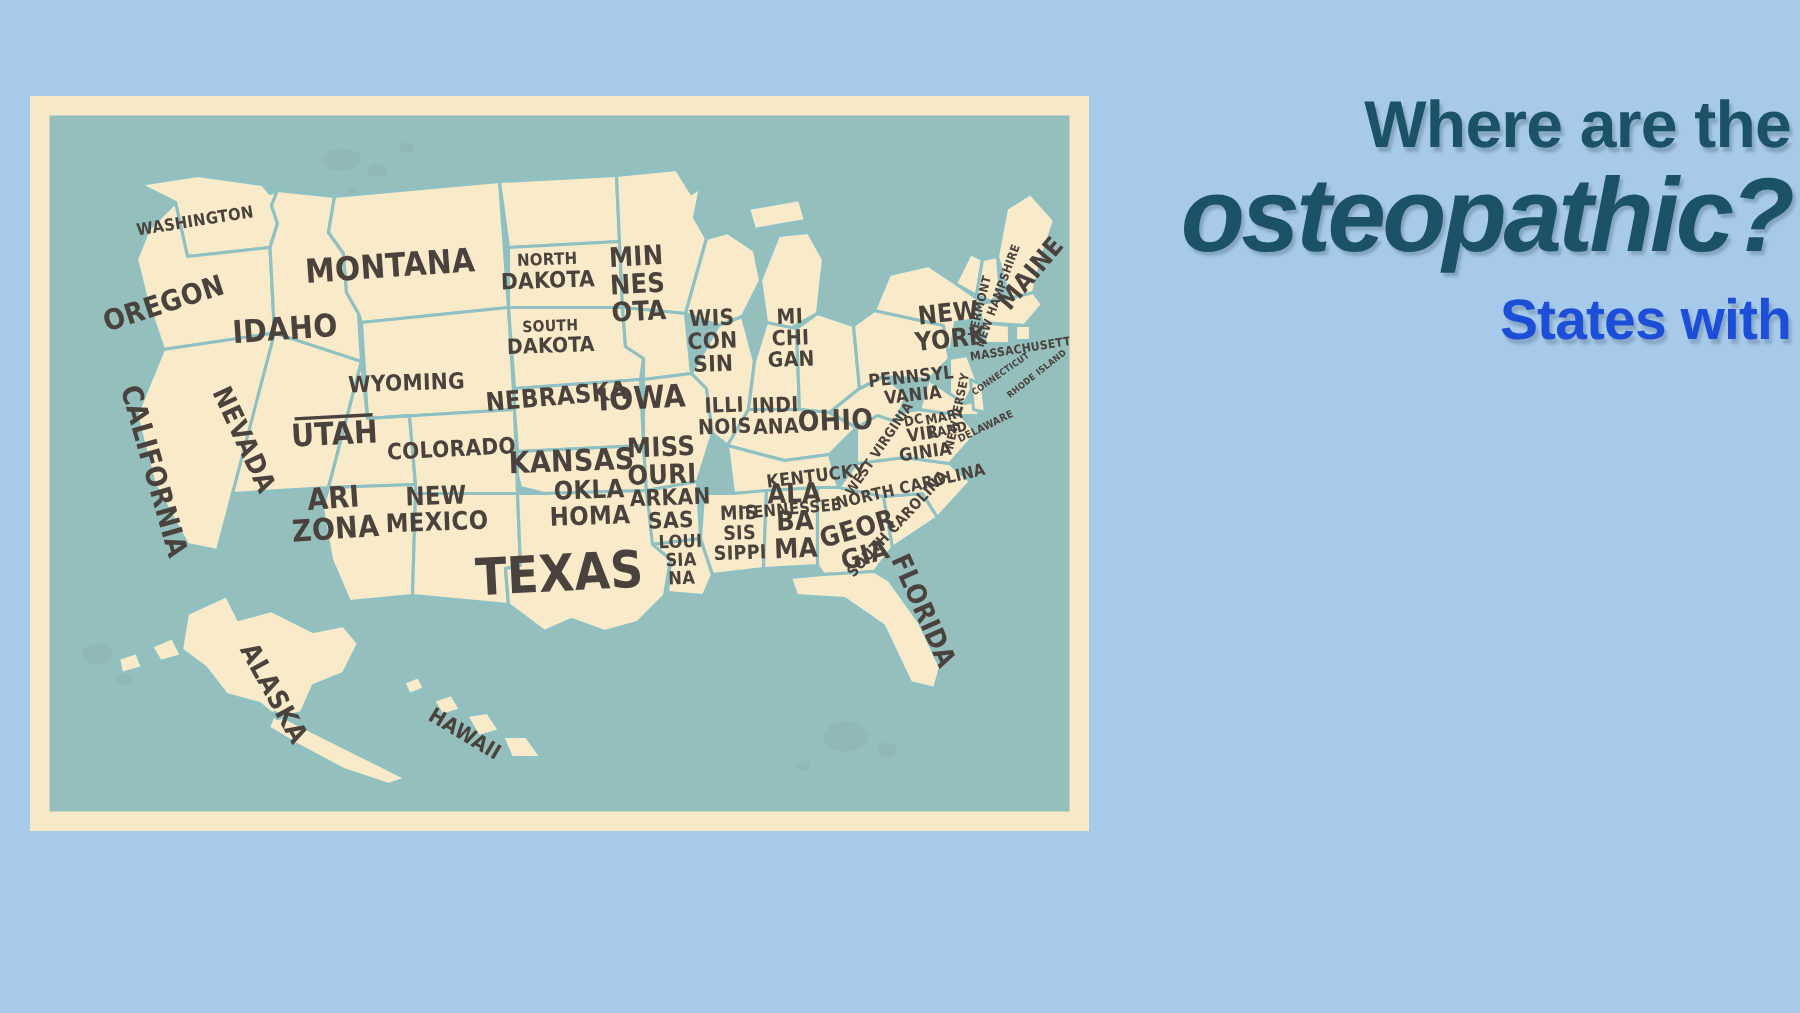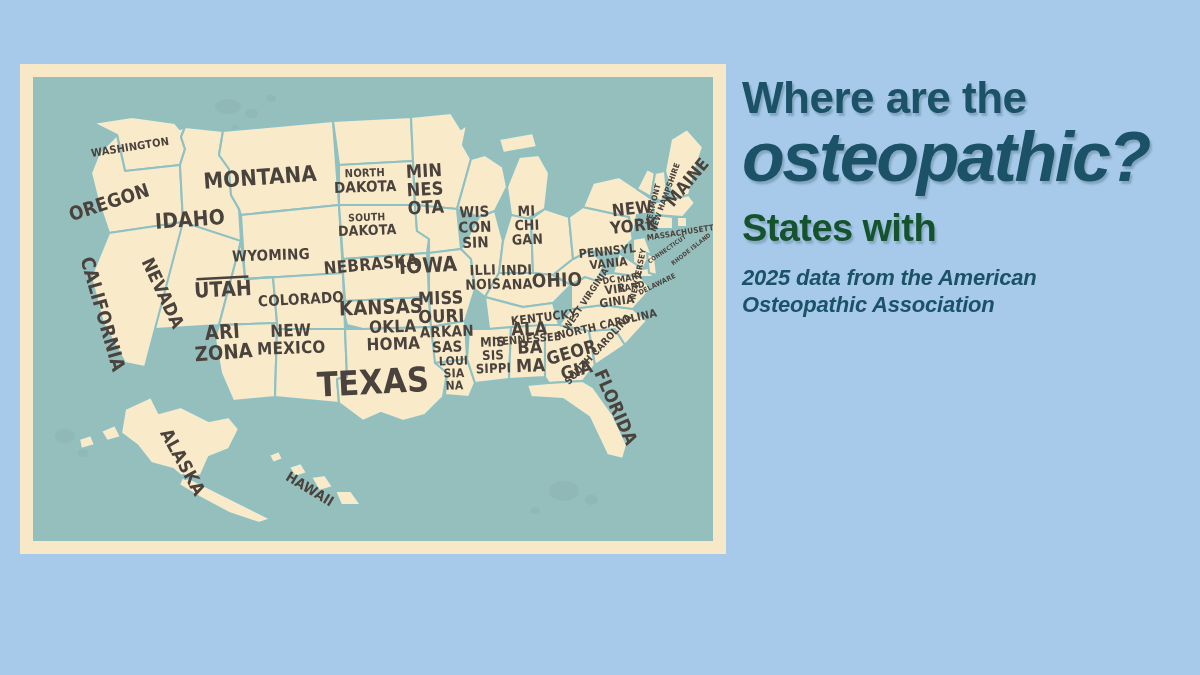--- a/index.html
+++ b/index.html
@@ -40,42 +40,43 @@
     fill:#4a423c;
     font-family:"DejaVu Sans Condensed","Liberation Sans Narrow","Liberation Sans",sans-serif;
     font-weight:bold;
     text-anchor:middle;
     letter-spacing:.2px;
   }
 
   
   #text-col {
     position:absolute;
-    left:742px; top:76px;
+    left:742px; top:62px;
     width:452px;
+    text-align:right;
   }
   .hl {
     color:#1b5268;
     font-weight:bold;
     line-height:.98;
     text-shadow:2px 3px 2px rgba(60,90,110,.33);
   }
   #hl-line1 { font-size:44px; letter-spacing:-.5px; }
   #hl-big1, #hl-big2 {
     font-size:70px;
     font-style:italic;
     letter-spacing:-2.4px;
     font-weight:bold;
   }
   #hl-big1 { margin-top:4px; }
   #hl-big2 { margin-top:4px; }
   #sub-line1, #sub-line2 {
     font-size:38px;
     font-weight:bold;
-    color:#14532d;
+    color:#1d4ed8;
     letter-spacing:-.6px;
     line-height:1.06;
     text-shadow:2px 3px 2px rgba(60,90,110,.30);
   }
   #sub-line1 { margin-top:16px; }
   #credit {
     margin-top:16px;
     font-size:22px;
     font-style:italic;
     font-weight:bold;
@@ -393,17 +394,13 @@
           </g>
         </g>
     </svg>
   </div>
 </div>
 
 <div id="text-col">
   <div id="hl-line1" class="hl">Where are the</div>
   <div id="hl-big2" class="hl">osteopathic?</div>
   <div id="sub-line1">States with</div>
-  <div id="credit">
-    <div>2025 data from the American</div>
-    <div>Osteopathic Association</div>
-  </div>
 </div>
 
 </body></html>

